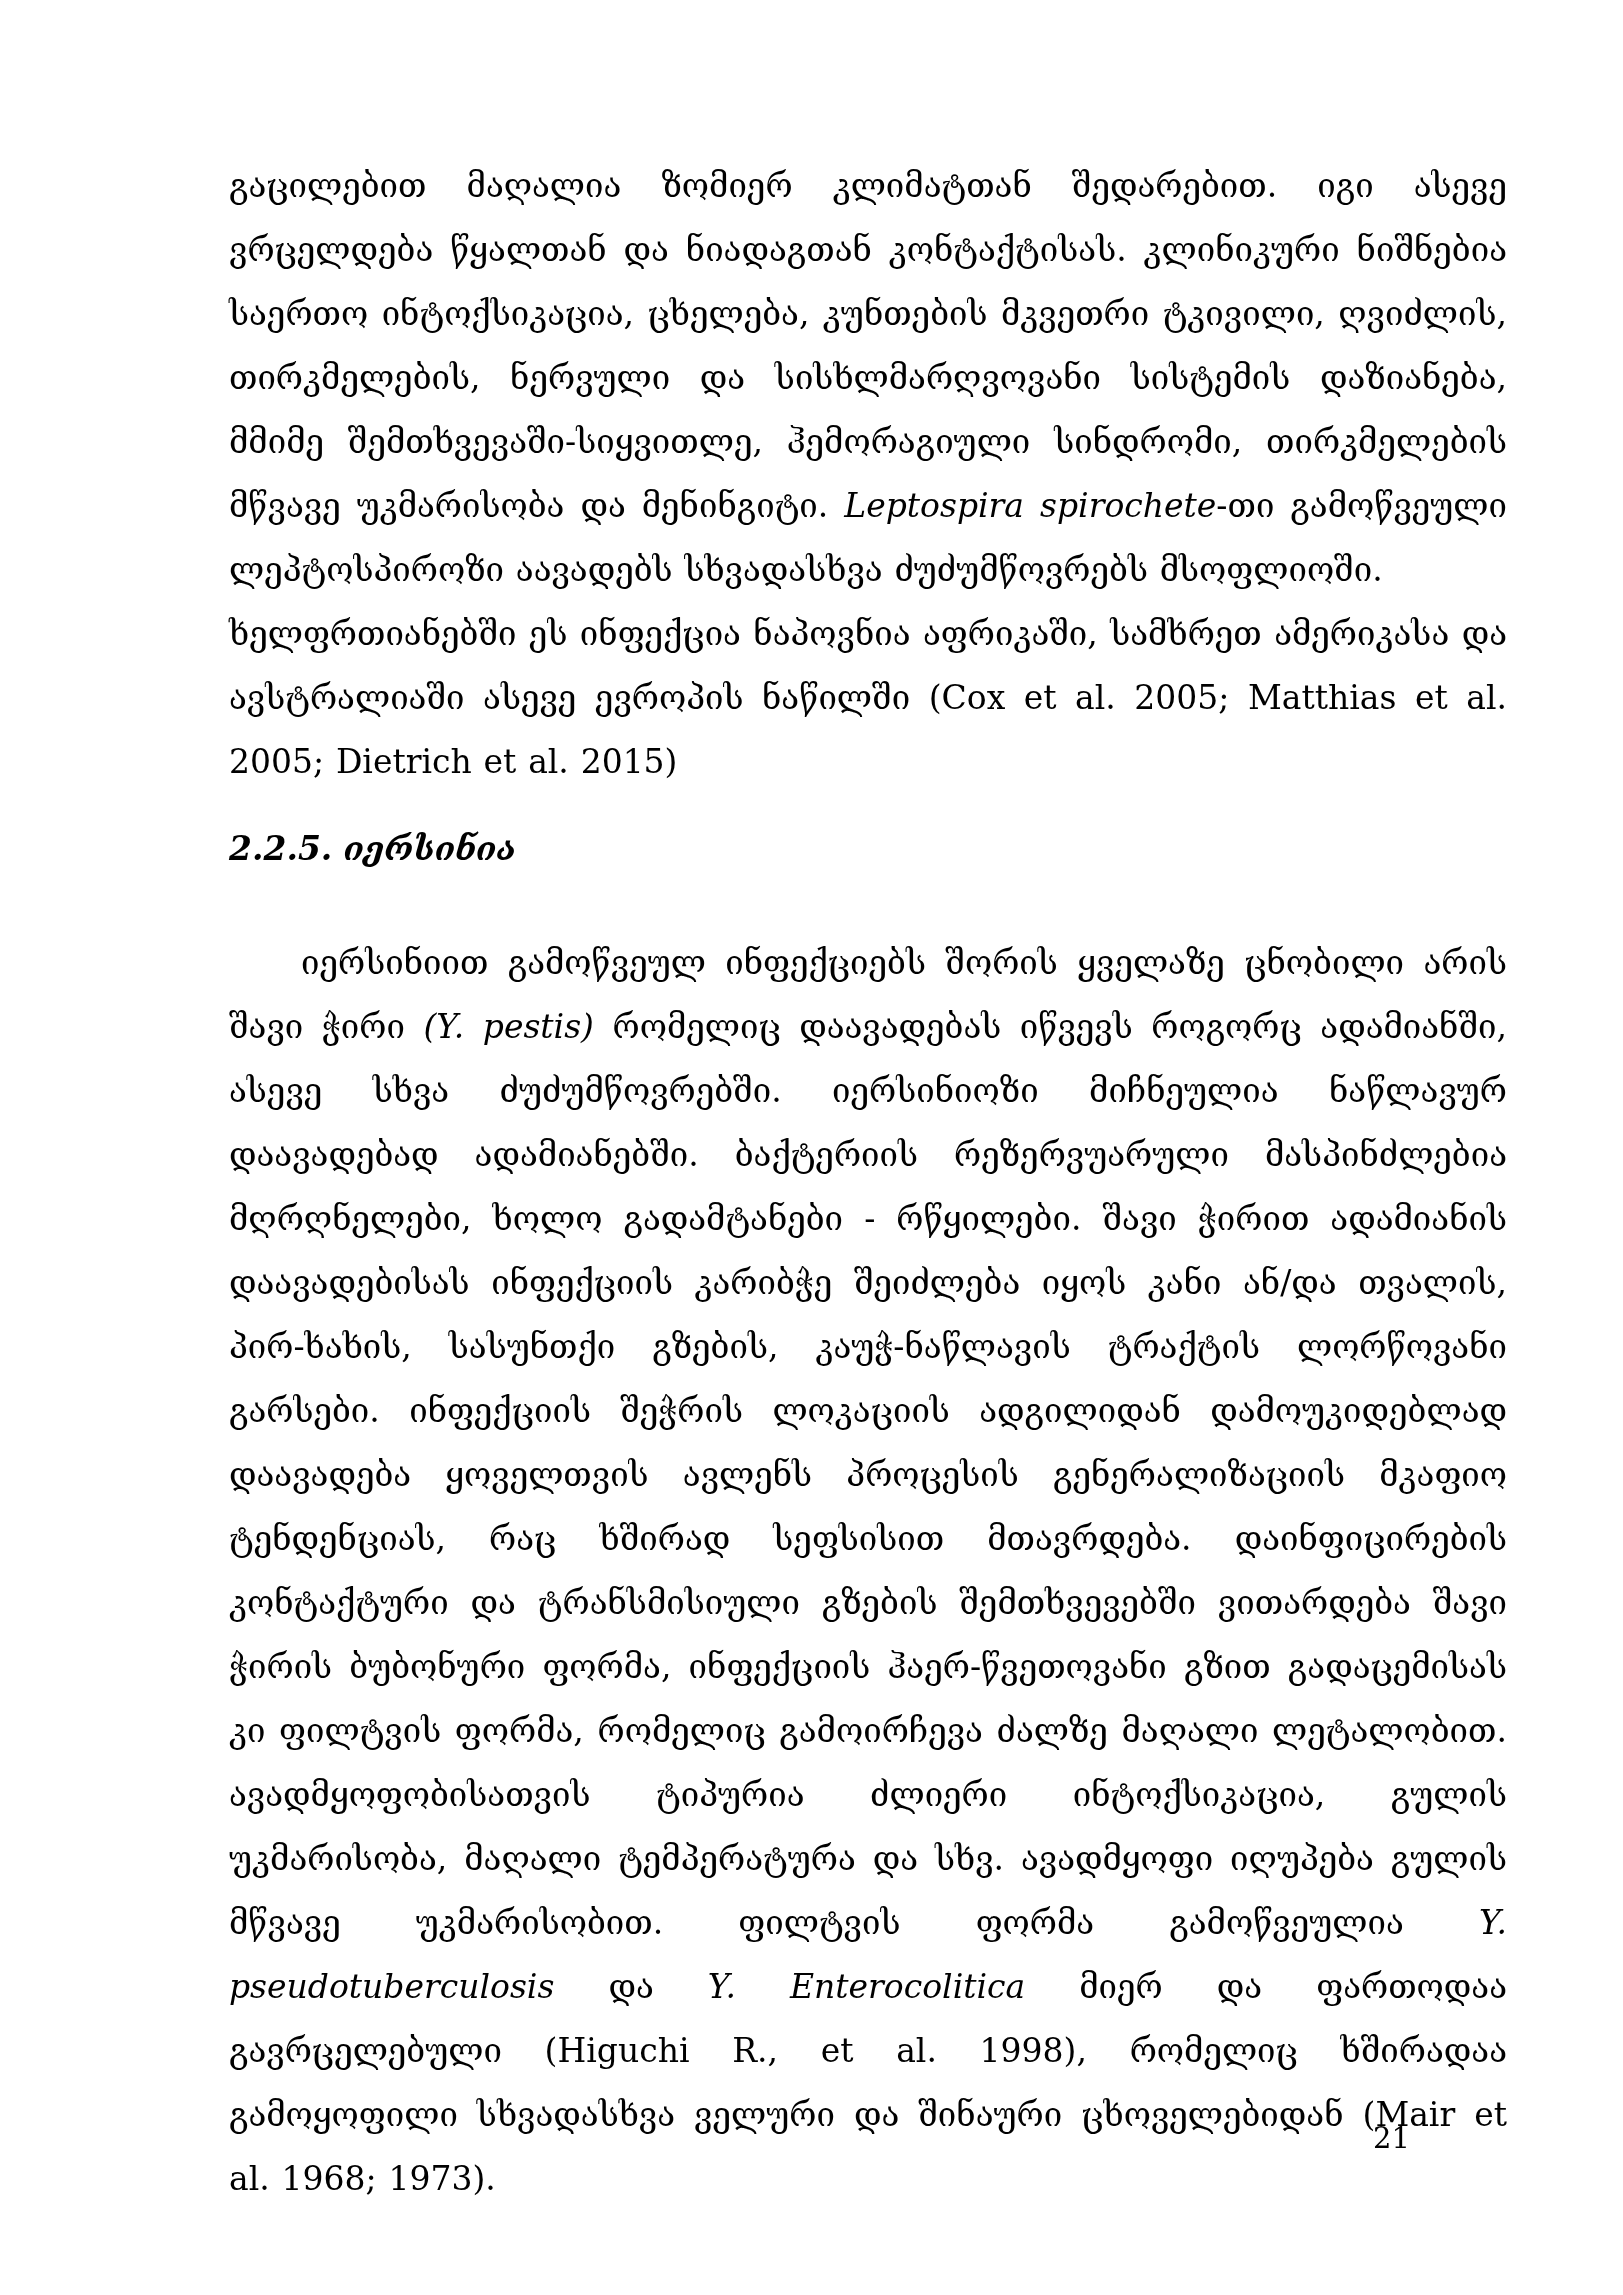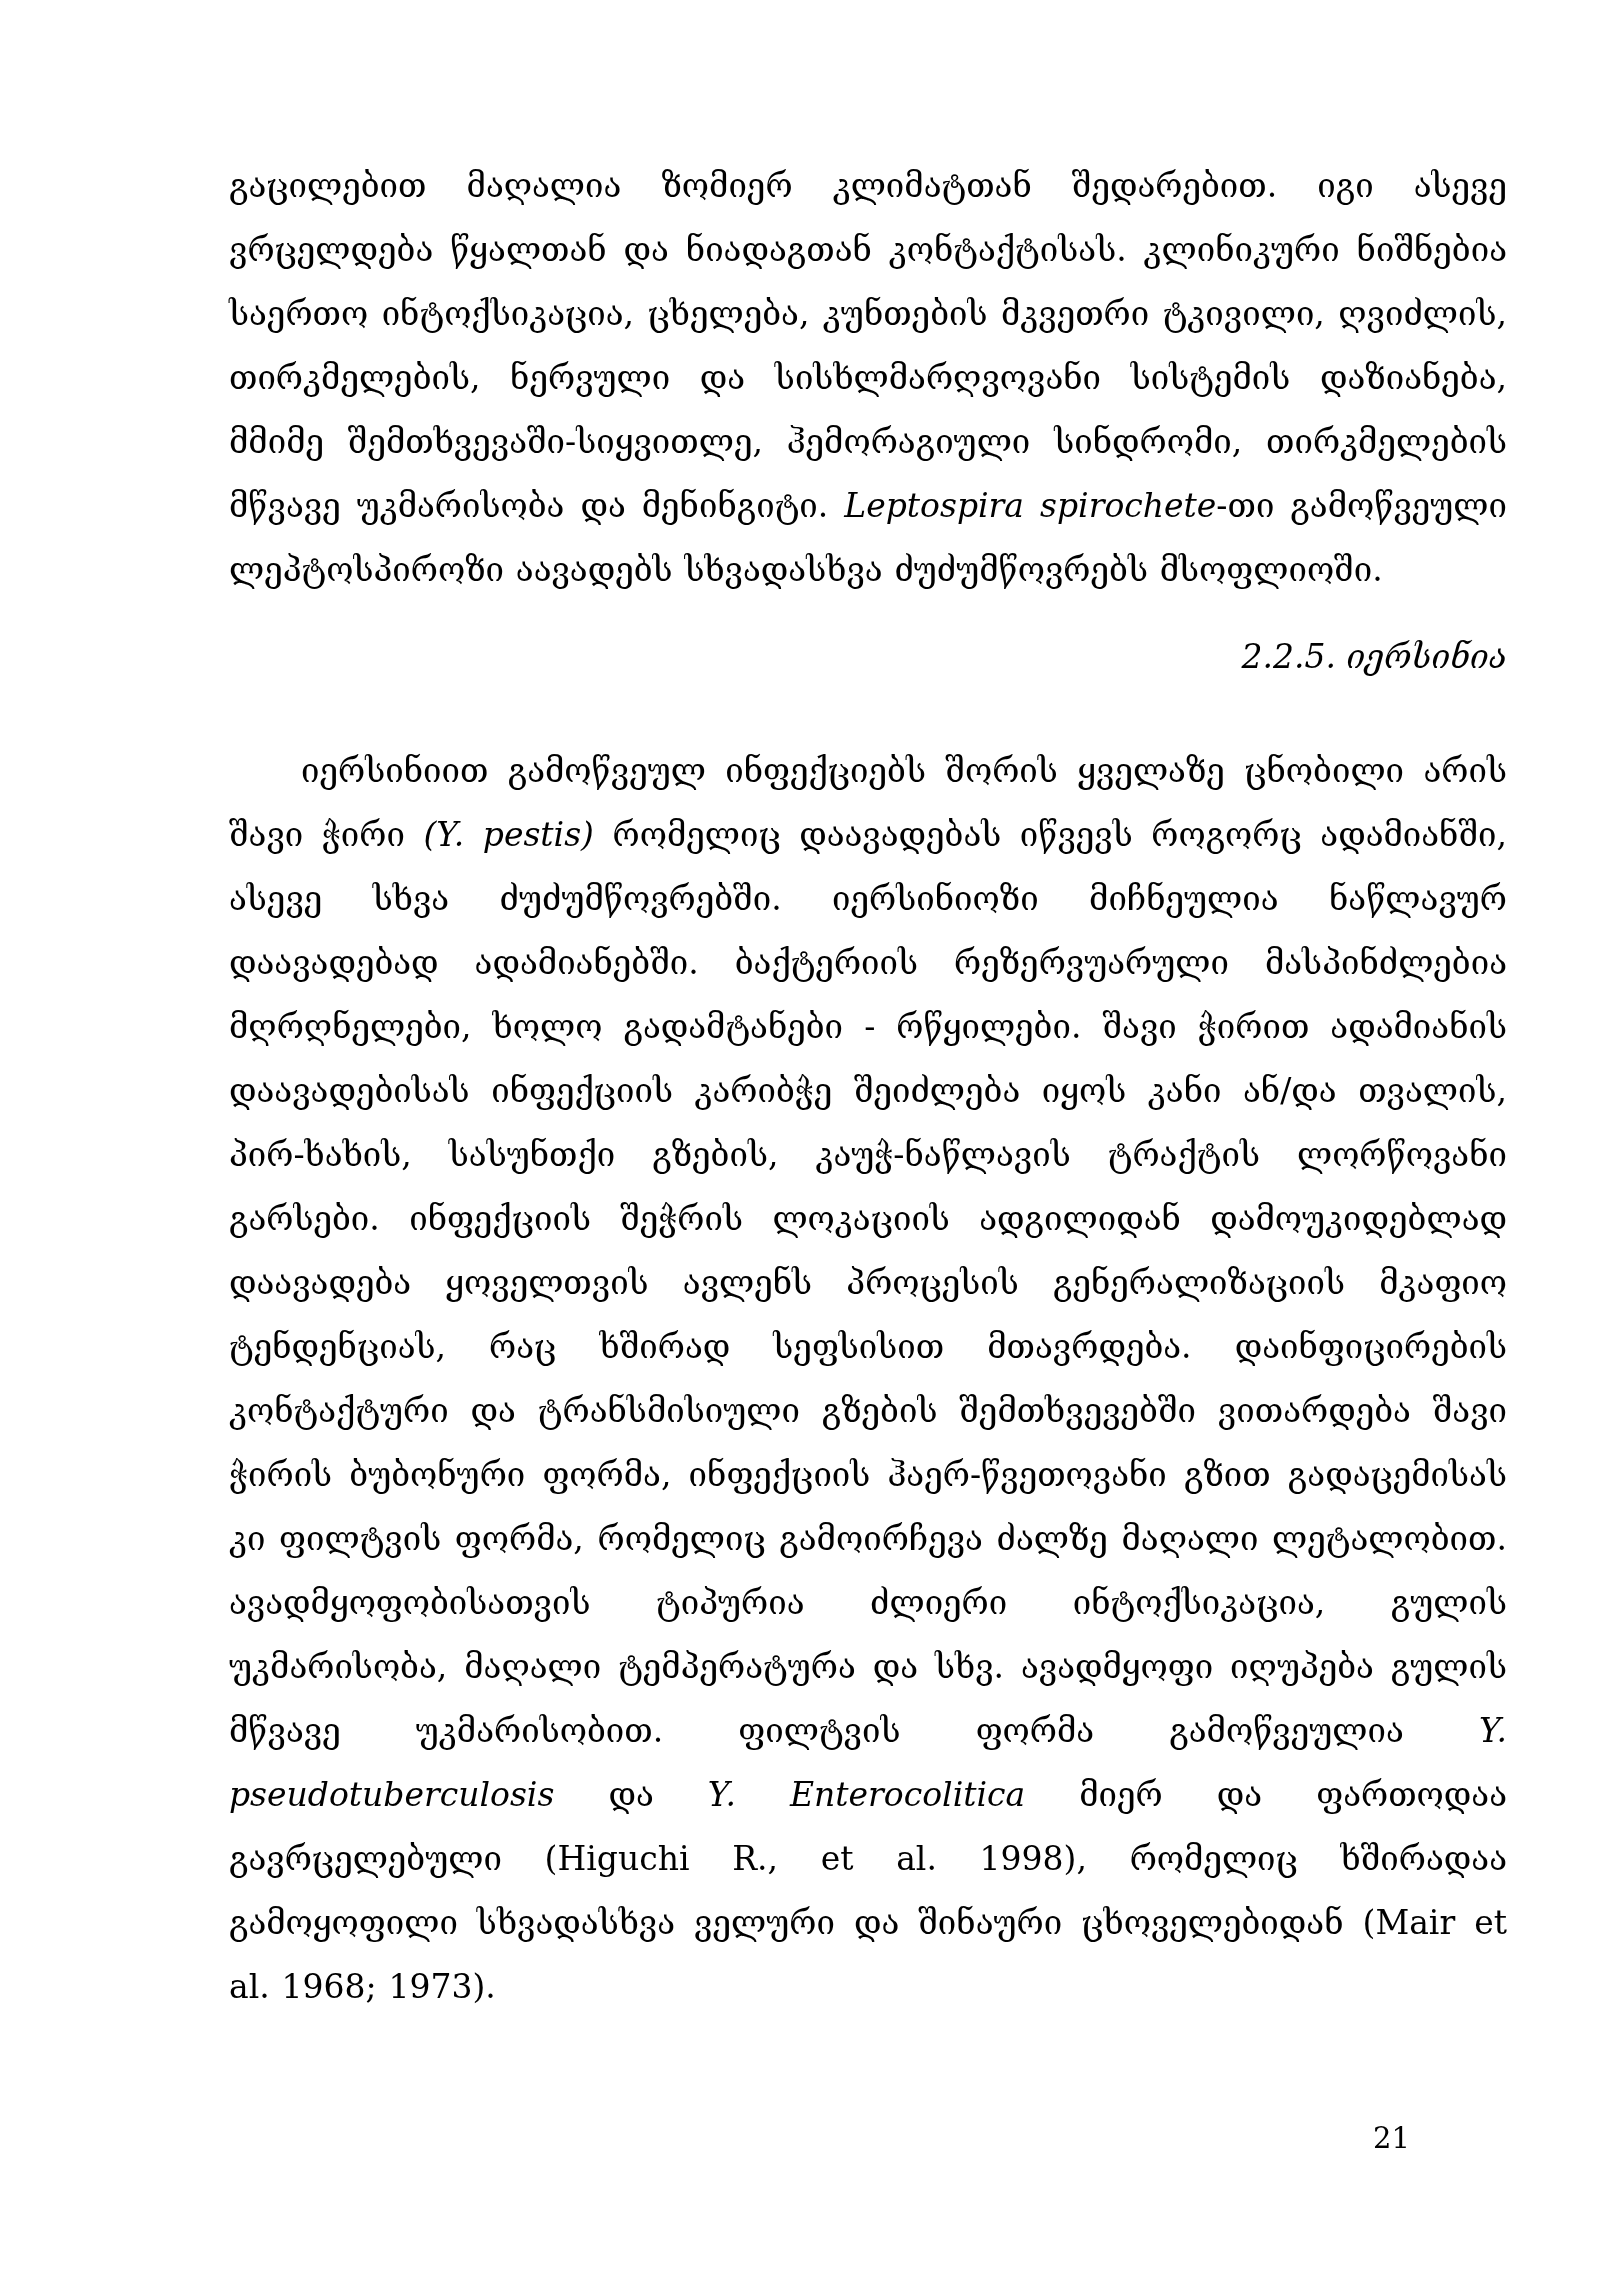--- a/index.html
+++ b/index.html
@@ -30,23 +30,23 @@
     color: #000000;
     word-spacing: 1.3px;
   }
   .para .italic {
     font-style: italic;
   }
   .section-heading {
     margin: 23px 0 50px 0;
     font-size: 33px;
     line-height: 64px;
-    font-weight: normal;
+    font-weight: bold;
     font-style: italic;
-    text-align: right;
+    text-align: left;
   }
   .para.indented {
     text-indent: 72px;
   }
   .page-number {
     position: absolute;
     top: 2119px;
     right: 213px;
     font-size: 29px;
     line-height: 39px;
@@ -56,20 +56,21 @@
 </style>
 </head>
 <body>
 
 <div class="page">
 
   <div class="text-block">
 
     <p class="para"><span>გაცილებით მაღალია ზომიერ კლიმატთან შედარებით. იგი ასევე ვრცელდება წყალთან და ნიადაგთან კონტაქტისას. კლინიკური ნიშნებია საერთო ინტოქსიკაცია, ცხელება, კუნთების მკვეთრი ტკივილი, ღვიძლის, თირკმელების, ნერვული და სისხლმარღვოვანი სისტემის დაზიანება, მმიმე შემთხვევაში-სიყვითლე, ჰემორაგიული სინდრომი, თირკმელების მწვავე უკმარისობა და მენინგიტი. </span><span class="italic">Leptospira spirochete</span><span>-თი გამოწვეული ლეპტოსპიროზი აავადებს სხვადასხვა ძუძუმწოვრებს მსოფლიოში.</span></p>
 
+    <p class="para"><span>ხელფრთიანებში ეს ინფექცია ნაპოვნია აფრიკაში, სამხრეთ ამერიკასა და ავსტრალიაში ასევე ევროპის ნაწილში (Cox et al. 2005; Matthias et al. 2005; Dietrich et al. 2015)</span></p>
 
     <h3 class="section-heading">2.2.5. იერსინია</h3>
 
     <p class="para indented"><span>იერსინიით  გამოწვეულ ინფექციებს შორის ყველაზე ცნობილი არის შავი ჭირი </span><span class="italic">(Y. pestis)</span><span> რომელიც დაავადებას იწვევს როგორც ადამიანში, ასევე სხვა ძუძუმწოვრებში. იერსინიოზი  მიჩნეულია ნაწლავურ დაავადებად ადამიანებში. ბაქტერიის რეზერვუარული მასპინძლებია მღრღნელები, ხოლო გადამტანები - რწყილები. შავი ჭირით ადამიანის დაავადებისას ინფექციის კარიბჭე შეიძლება იყოს კანი ან/და თვალის, პირ-ხახის, სასუნთქი გზების, კაუჭ-ნაწლავის ტრაქტის ლორწოვანი გარსები. ინფექციის შეჭრის ლოკაციის ადგილიდან დამოუკიდებლად დაავადება ყოველთვის ავლენს პროცესის გენერალიზაციის მკაფიო ტენდენციას, რაც ხშირად სეფსისით მთავრდება. დაინფიცირების კონტაქტური და ტრანსმისიული გზების შემთხვევებში ვითარდება შავი ჭირის ბუბონური ფორმა, ინფექციის ჰაერ-წვეთოვანი გზით გადაცემისას კი ფილტვის ფორმა, რომელიც გამოირჩევა ძალზე მაღალი ლეტალობით. ავადმყოფობისათვის ტიპურია ძლიერი ინტოქსიკაცია, გულის უკმარისობა, მაღალი ტემპერატურა და სხვ. ავადმყოფი იღუპება გულის მწვავე უკმარისობით. ფილტვის ფორმა გამოწვეულია </span><span class="italic">Y. pseudotuberculosis</span><span> და </span><span class="italic">Y. Enterocolitica</span><span> მიერ და ფართოდაა გავრცელებული (Higuchi R., et al. 1998), რომელიც ხშირადაა გამოყოფილი სხვადასხვა ველური და შინაური ცხოველებიდან (Mair  et al. 1968; 1973).</span></p>
 
   </div>
 
   <div class="page-number">21</div>
 
 </div>

